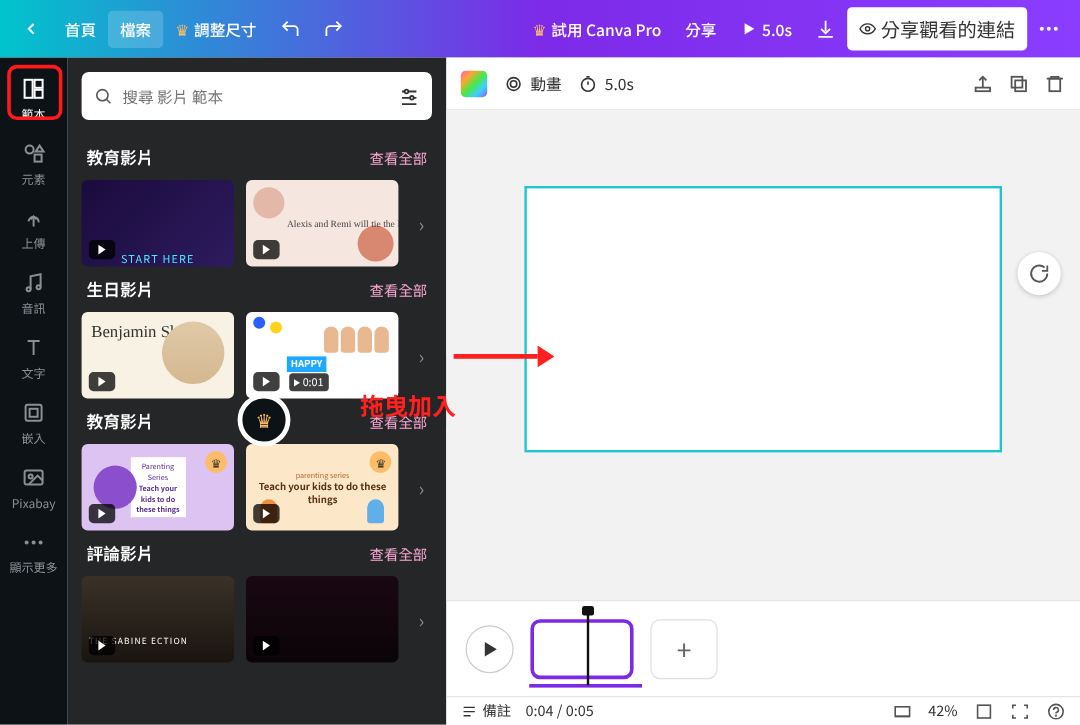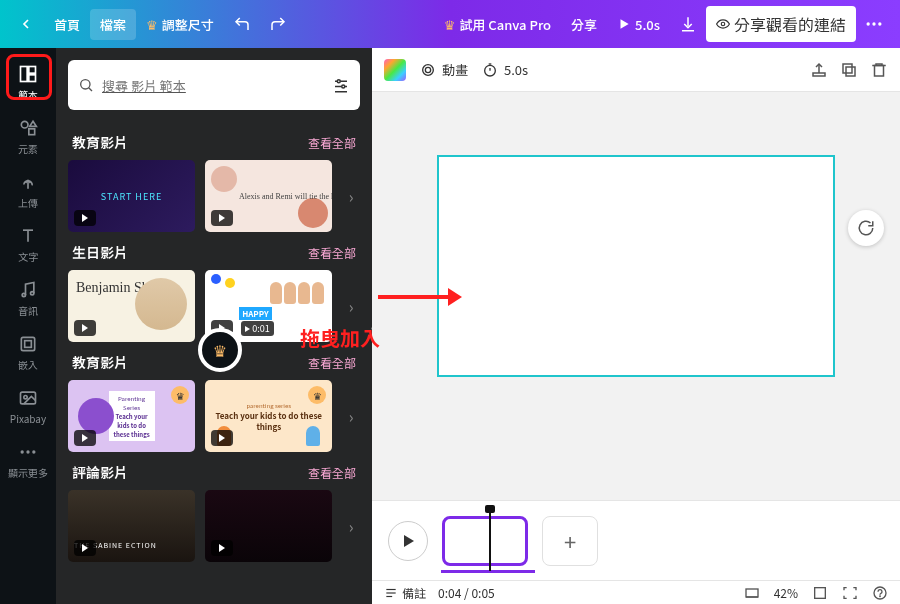--- a/index.html
+++ b/index.html
@@ -23,21 +23,21 @@
 
 .sidebar { width: 56px; background: #0d1216; display: flex; flex-direction: column; align-items: center; padding-top: 8px; gap: 2px; }
 .sb-item { width: 48px; height: 52px; display: flex; flex-direction: column; align-items: center; justify-content: center; gap: 2px; border-radius: 6px; cursor: pointer; color: #8a8f94; }
 .sb-item.active { color: #fff; }
 .sb-item .sb-icon { width: 22px; height: 22px; display: flex; align-items: center; justify-content: center; }
 .sb-item .sb-label { font-size: 10px; }
 .sb-highlight { position: absolute; left: 6px; top: 54px; width: 46px; height: 46px; border: 3px solid #ff1a1a; border-radius: 8px; pointer-events: none; }
 
 
 .panel { width: 316px; background: #252627; color: #fff; display: flex; flex-direction: column; overflow: hidden; position: relative; }
-.searchbar { margin: 12px; background: #fff; border-radius: 6px; height: 50px; display: flex; align-items: center; padding: 0 10px; gap: 8px; color: #555; text-decoration: underline; }
+.searchbar { margin: 12px; background: #fff; border-radius: 6px; height: 40px; display: flex; align-items: center; padding: 0 10px; gap: 8px; color: #555; }
 .searchbar input { flex: 1; border: none; outline: none; font-size: 13px; background: transparent; color: #333; }
 .filter-ico { color: #333; }
 .panel-content { flex: 1; overflow-y: auto; padding: 0 12px; }
 .section-head { display: flex; justify-content: space-between; align-items: center; margin: 10px 4px 8px; }
 .section-head .title { font-size: 14px; font-weight: 600; color: #fff; }
 .section-head .seeall { font-size: 12px; color: #f9a8d4; cursor: pointer; }
 .row { display: flex; gap: 10px; align-items: center; }
 .card { width: 130px; height: 72px; border-radius: 5px; position: relative; overflow: hidden; cursor: pointer; }
 .play-indicator { position: absolute; left: 6px; bottom: 6px; width: 22px; height: 16px; background: rgba(0,0,0,0.75); border-radius: 4px; display: flex; align-items: center; justify-content: center; }
 .play-indicator::after { content: ""; border-left: 6px solid #fff; border-top: 4px solid transparent; border-bottom: 4px solid transparent; }
@@ -65,21 +65,21 @@
 .tl-playhead { position:absolute; left:44px; top:-10px; width:2px; height:62px; background:#111; }
 .tl-playhead::before { content:""; position:absolute; left:-4px; top:-4px; width:10px; height:8px; background:#111; border-radius:2px; }
 .tl-add { width: 56px; height: 50px; border: 1px solid #e0e0e0; border-radius: 8px; display: flex; align-items: center; justify-content: center; font-size: 22px; color: #666; cursor: pointer; }
 
 
 .bottombar { height: 24px; border-top: 1px solid #e5e5e5; display: flex; align-items: center; padding: 0 12px; gap: 12px; font-size: 12px; color: #333; }
 .bottombar .bb-right { margin-left: auto; display: flex; align-items: center; gap: 14px; }
 .bb-btn { cursor: pointer; display: flex; align-items: center; gap: 4px; }
 
 
-.card1 { background: linear-gradient(135deg, #1a0b3d, #2d1b5e); display: flex; align-items: center; justify-content: center; }
+.card1 { background: linear-gradient(135deg, #1a0b3d, #2d1b5e); display: flex; align-items: flex-end; justify-content: center; }
 .card1-text { font-size: 9px; letter-spacing: 1px; color: #4de8ff; }
 .card2 { background: #f5e6df; display: flex; align-items: center; padding: 6px; }
 .card2-dot1 { position:absolute; left:6px; top:6px; width:26px; height:26px; background:#e4b8a8; border-radius:50%; }
 .card2-dot2 { position:absolute; right:4px; bottom:4px; width:30px; height:30px; background:#d88870; border-radius:50%; }
 .card2-text { font-size: 8px; color:#444; font-family: Georgia, serif; position:relative; left:28px; }
 .card3 { background: #f7f2e3; }
 .card3-text { font-family: "Brush Script MT", cursive; font-size: 14px; color:#333; position:absolute; left:8px; top:10px; }
 .card3-circle { position:absolute; right:8px; top:8px; width:52px; height:52px; background: linear-gradient(#e0c9a8, #d4b890); border-radius:50%; }
 .card4 { background: #fff; }
 .card4-happy { position:absolute; left:34px; bottom:22px; background:#1fa8ff; color:#fff; font-size:8px; font-weight:700; padding:1px 3px;margin-top:25px; }
@@ -208,35 +208,35 @@
             <path d="M17 16a5 5 0 1 0-10-1"></path>
             <polyline points="9 13 12 10 15 13"></polyline>
             <line x1="12" y1="10" x2="12" y2="20"></line>
           </svg>
         </div>
       <div class="sb-label">上傳</div>
     </div>
     <div class="sb-item">
       <div class="sb-icon">
           <svg width="20" height="20" viewBox="0 0 24 24" fill="none" stroke="#8a8f94" stroke-width="2">
-            <line x1="6" y1="5" x2="18" y2="5"></line>
-            <line x1="12" y1="5" x2="12" y2="19"></line>
-          </svg>
-        </div>
-      <div class="sb-label">文字</div>
-    </div>
-    <div class="sb-item">
-      <div class="sb-icon">
-          <svg width="20" height="20" viewBox="0 0 24 24" fill="none" stroke="#8a8f94" stroke-width="2">
             <path d="M9 18V5l10-2v13"></path>
             <circle cx="7" cy="18" r="2"></circle>
             <circle cx="17" cy="16" r="2"></circle>
           </svg>
         </div>
       <div class="sb-label">音訊</div>
+    </div>
+    <div class="sb-item">
+      <div class="sb-icon">
+          <svg width="20" height="20" viewBox="0 0 24 24" fill="none" stroke="#8a8f94" stroke-width="2">
+            <line x1="6" y1="5" x2="18" y2="5"></line>
+            <line x1="12" y1="5" x2="12" y2="19"></line>
+          </svg>
+        </div>
+      <div class="sb-label">文字</div>
     </div>
     <div class="sb-item">
       <div class="sb-icon">
           <svg width="20" height="20" viewBox="0 0 24 24" fill="none" stroke="#8a8f94" stroke-width="2">
             <rect x="4" y="4" width="16" height="16" rx="2"></rect>
             <rect x="8" y="8" width="8" height="8"></rect>
           </svg>
         </div>
       <div class="sb-label">嵌入</div>
     </div>

